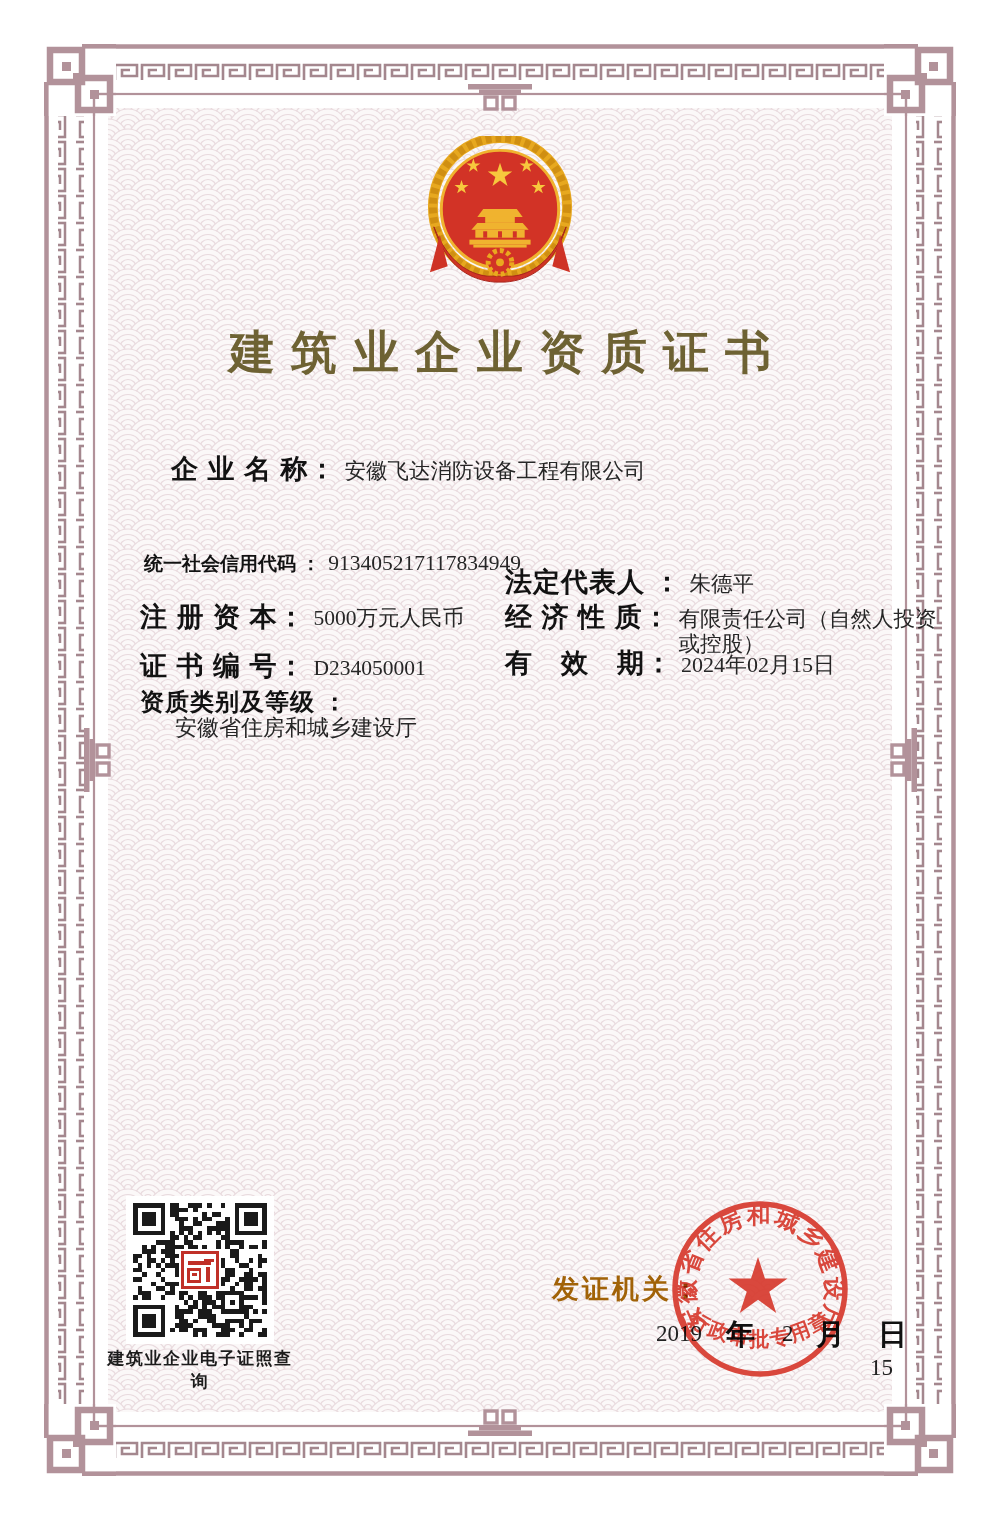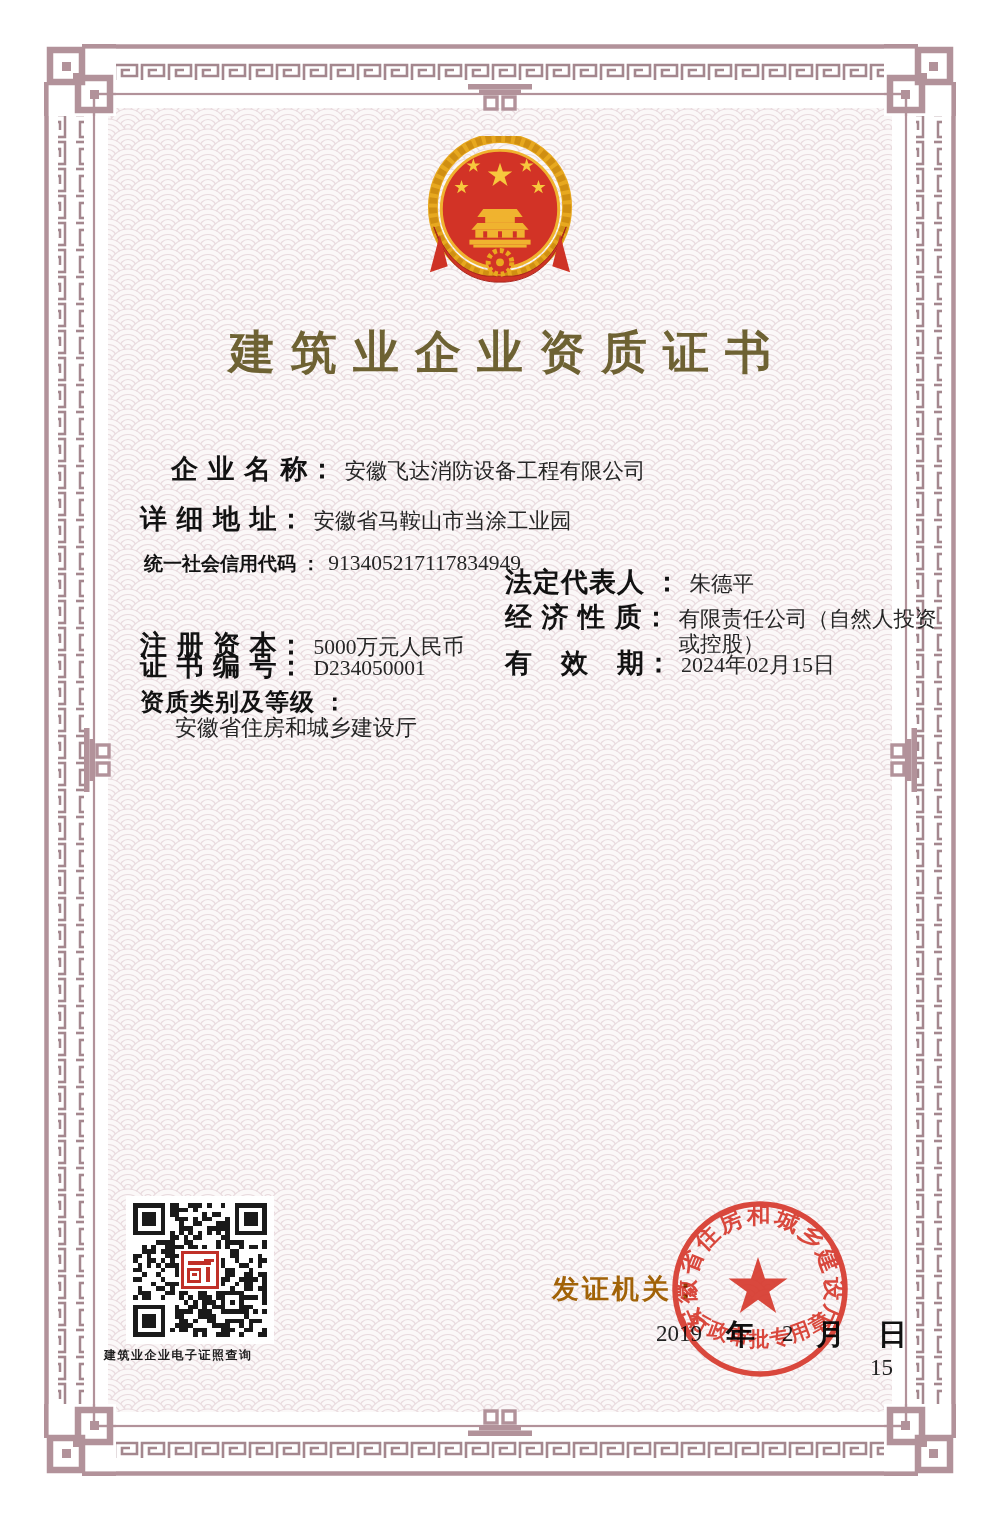--- a/index.html
+++ b/index.html
@@ -11,22 +11,22 @@
   .content{position:absolute;left:0;top:0;width:1000px;height:1144px;z-index:2;}
   .title{left:0;top:322px;width:1000px;text-align:center;font-size:46px;font-weight:800;
          color:#6e6233;letter-spacing:16px;text-indent:16px;white-space:nowrap;}
   .row{display:flex;align-items:baseline;white-space:nowrap;}
   .lbl{font-weight:700;color:#121212;font-size:27px;letter-spacing:1px;}
   .lbl-sm{font-weight:700;color:#121212;font-size:19px;letter-spacing:0;}
   .lbl-md{font-weight:700;color:#121212;font-size:24px;letter-spacing:1px;}
   .val{font-family:"Liberation Serif",serif;color:#262626;font-size:21.5px;margin-left:8px;}
   .val2{font-family:Liberation Mono, monospace;color:#262626;font-size:21.5px;line-height:1.15;margin-left:8px;}
   .qr-box{left:126px;top:1196px;width:148px;height:148px;background:#ffffff;padding:7px;box-sizing:border-box;}
-  .qr-caption{left:104px;top:1347px;width:192px;text-align:left;font-family:Liberation Sans, sans-serif;
-              font-weight:700;font-size:12px;letter-spacing:1.5px;color:#1c1c1c;}
+  .qr-caption{left:104px;top:1347px;width:192px;text-align:center;font-family:Liberation Sans, sans-serif;
+              font-weight:700;font-size:17px;letter-spacing:1.5px;color:#1c1c1c;}
   .issuer{left:552px;top:1271px;font-size:27px;font-weight:700;letter-spacing:3px;color:#a16207;}
   .date-num{font-family:"Liberation Serif",serif;font-size:23px;color:#222;}
   .date-unit{font-size:29px;font-weight:700;color:#111;}
   .seal{left:660px;top:1184px;mix-blend-mode:multiply;opacity:.93;z-index:3;}
   .seal-text{font-weight:700;fill:#d63a2e;}
 </style>
 </head>
 <body>
 
 <div class="page">
@@ -153,35 +153,31 @@
       <circle cx="75" cy="128" r="4" fill="#eaa81f"></circle>
     </svg>
 
     <div class="abs title">建筑业企业资质证书</div>
 
     <div class="abs row" style="left:140px;top:451px;margin-left:31px;">
       <span class="lbl">企 业 名 称：</span>
       <span class="val">安徽飞达消防设备工程有限公司</span>
     </div>
 
-    <div class="abs row" style="left:140px;top:501px;">
-      <span class="lbl">详 细 地 址：</span>
-      <span class="val">安徽省马鞍山市当涂工业园</span>
-    </div>
 
     <div class="abs row" style="left:144px;top:551px;">
       <span class="lbl-sm">统一社会信用代码 ：</span>
       <span class="val">913405217117834949</span>
     </div>
     <div class="abs row" style="left:505px;top:564px;text-align:right;">
       <span class="lbl">法定代表人 ：</span>
       <span class="val">朱德平</span>
     </div>
 
-    <div class="abs row" style="left:140px;top:627px;">
+    <div class="abs row" style="left:140px;top:599px;align-items:center;">
       <span class="lbl">注 册 资 本：</span>
       <span class="val">5000万元人民币</span>
     </div>
     <div class="abs row" style="left:505px;top:599px;">
       <span class="lbl">经 济 性 质：</span>
       <span class="val2"><span>有限责任公司（自然人投资</span><br><span>或控股）</span></span>
     </div>
 
     <div class="abs row" style="left:140px;top:648px;">
       <span class="lbl">证 书 编 号：</span>

